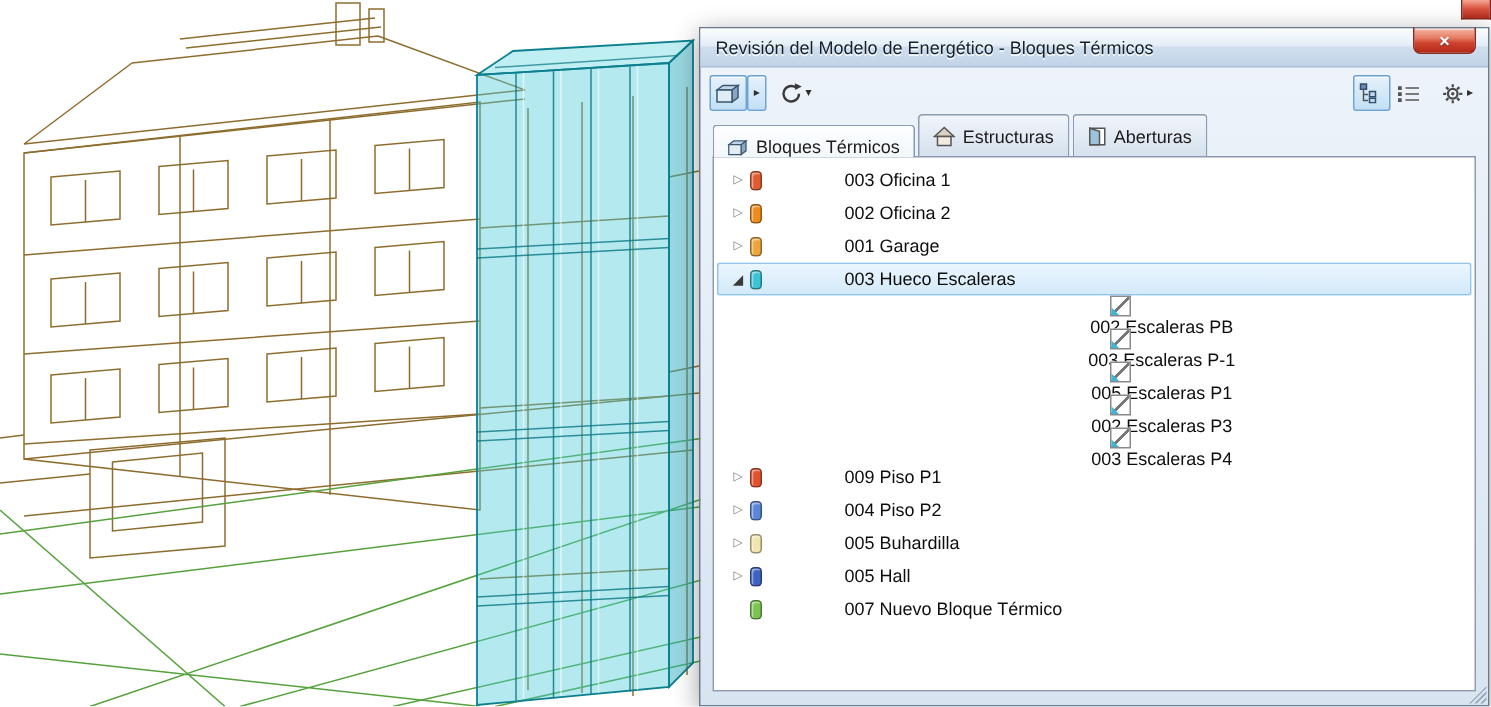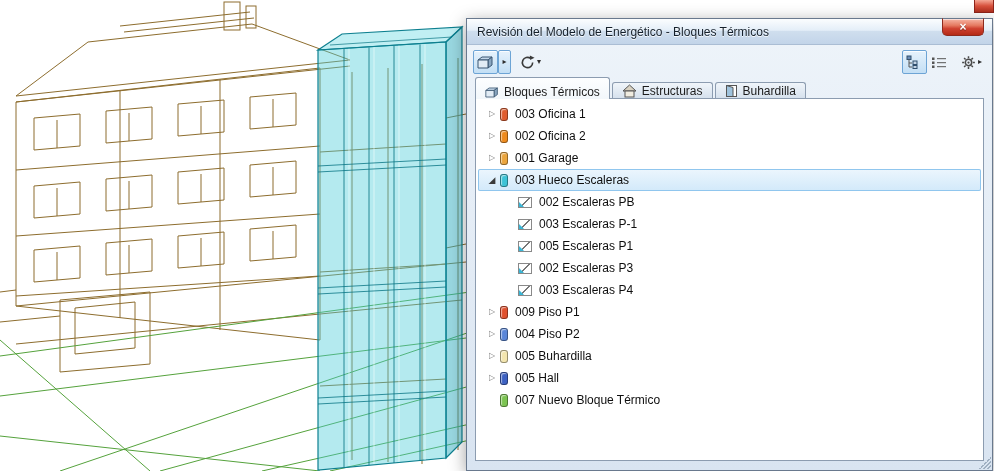--- a/index.html
+++ b/index.html
@@ -61,39 +61,39 @@
   }
   .tb-btn.narrow { min-width: 13px; padding: 0 1px; }
   .tb-gap { width: 5px; }
   .spacer { flex: 1; }
   .arr { font-size: 8px; color: #2e2e2e; line-height: 1; }
 
   
   .tabs { flex: 0 0 22px; display: flex; align-items: flex-end; padding: 0 0 0 8px; position: relative; z-index: 2; }
   .tab {
     display: flex; align-items: center; gap: 5px;
-    height: 16px; padding: 0 9px; margin-right: 2px;
+    height: 28px; padding: 0 9px; margin-right: 2px;
     font-size: 12px; color: #1c1c1c;
     background: linear-gradient(#f0f5fa, #d6e1ed);
     border: 1px solid #8c9cb0; border-bottom: none;
     border-radius: 3px 3px 0 0; position: relative;
   }
   .tab.active {
     height: 22px; background: linear-gradient(#fdfeff, #f2f7fb);
     z-index: 3; margin-bottom: -1px; align-items: flex-end;
   }
 
   
   .panel {
     flex: 1; margin: 0 8px 9px 8px; background: #fff;
     border: 1px solid #8c9cb0; overflow: hidden; position: relative; z-index: 1;
     padding-top: 4px;
   }
   .trow { display: flex; align-items: center; height: 22px; padding-left: 8px; font-size: 12px; color: #0e0e0e; }
-  .trow.child { padding-left: 42px; }
+  .trow.child { padding-left: 42px; flex-direction: column; }
   .trow.sel {
     margin: 0 2px; padding-left: 6px;
     background: linear-gradient(#ecf6fd, #d2e9fa);
     box-shadow: inset 0 0 0 1px #90c6ee; border-radius: 2px;
   }
   .exp { width: 16px; flex: 0 0 16px; font-size: 8px; color: #7f7f7f; text-align: center; line-height: 1; }
   .exp.open { color: #3a3a3a; font-size: 9px; }
   .cap {
     width: 8px; height: 13px; flex: 0 0 8px; margin-right: 7px;
     border-radius: 3px; border: 1px solid rgba(0,0,0,.38);
@@ -102,21 +102,21 @@
   }
   .zicon {
     width: 14px; height: 11px; flex: 0 0 14px; margin-right: 7px; position: relative;
     background: linear-gradient(135deg, transparent 44%, #777 44%, #777 55%, transparent 55%), #fff;
     border: 1px solid #898989;
   }
   .zicon::after {
     content: ""; position: absolute; left: 0; bottom: 0;
     border-left: 5px solid #3ab6d6; border-top: 5px solid transparent;
   }
-  .tl { white-space: nowrap; }
+  .tl { white-space: nowrap; margin-left: 48px; }
 
   .grip {
     position: absolute; right: 1px; bottom: 1px; width: 12px; height: 12px;
     background:
       linear-gradient(135deg, transparent 50%, #9fb0c2 50%, #9fb0c2 58%, transparent 58%),
       linear-gradient(135deg, transparent 66%, #9fb0c2 66%, #9fb0c2 74%, transparent 74%),
       linear-gradient(135deg, transparent 82%, #9fb0c2 82%, #9fb0c2 90%, transparent 90%);
   }
 </style>
 </head>
@@ -252,21 +252,21 @@
         <polygon points="1,7 7.5,1 14,7" fill="#d9d2c2" stroke="#555"></polygon>
         <rect x="3" y="7" width="9" height="6" fill="#f0ece0" stroke="#555"></rect>
       </svg>
       <span>Estructuras</span>
     </div>
     <div class="tab">
       <svg width="13" height="14" viewBox="0 0 13 14">
         <rect x="1.5" y="1.5" width="10" height="11" fill="#fff" stroke="#555"></rect>
         <polygon points="1.5,1.5 8,3.5 8,12.5 1.5,12.5" fill="#9fc3dd" stroke="#555"></polygon>
       </svg>
-      <span>Buhardilla</span>
+      <span>Aberturas</span>
     </div>
   </div>
 
   <div class="panel">
 
     <div class="trow">
       <span class="exp">▷</span>
       <span class="cap" style="--c: #e05c2e;"></span>
       <span class="tl">003 Oficina 1</span>
     </div>

